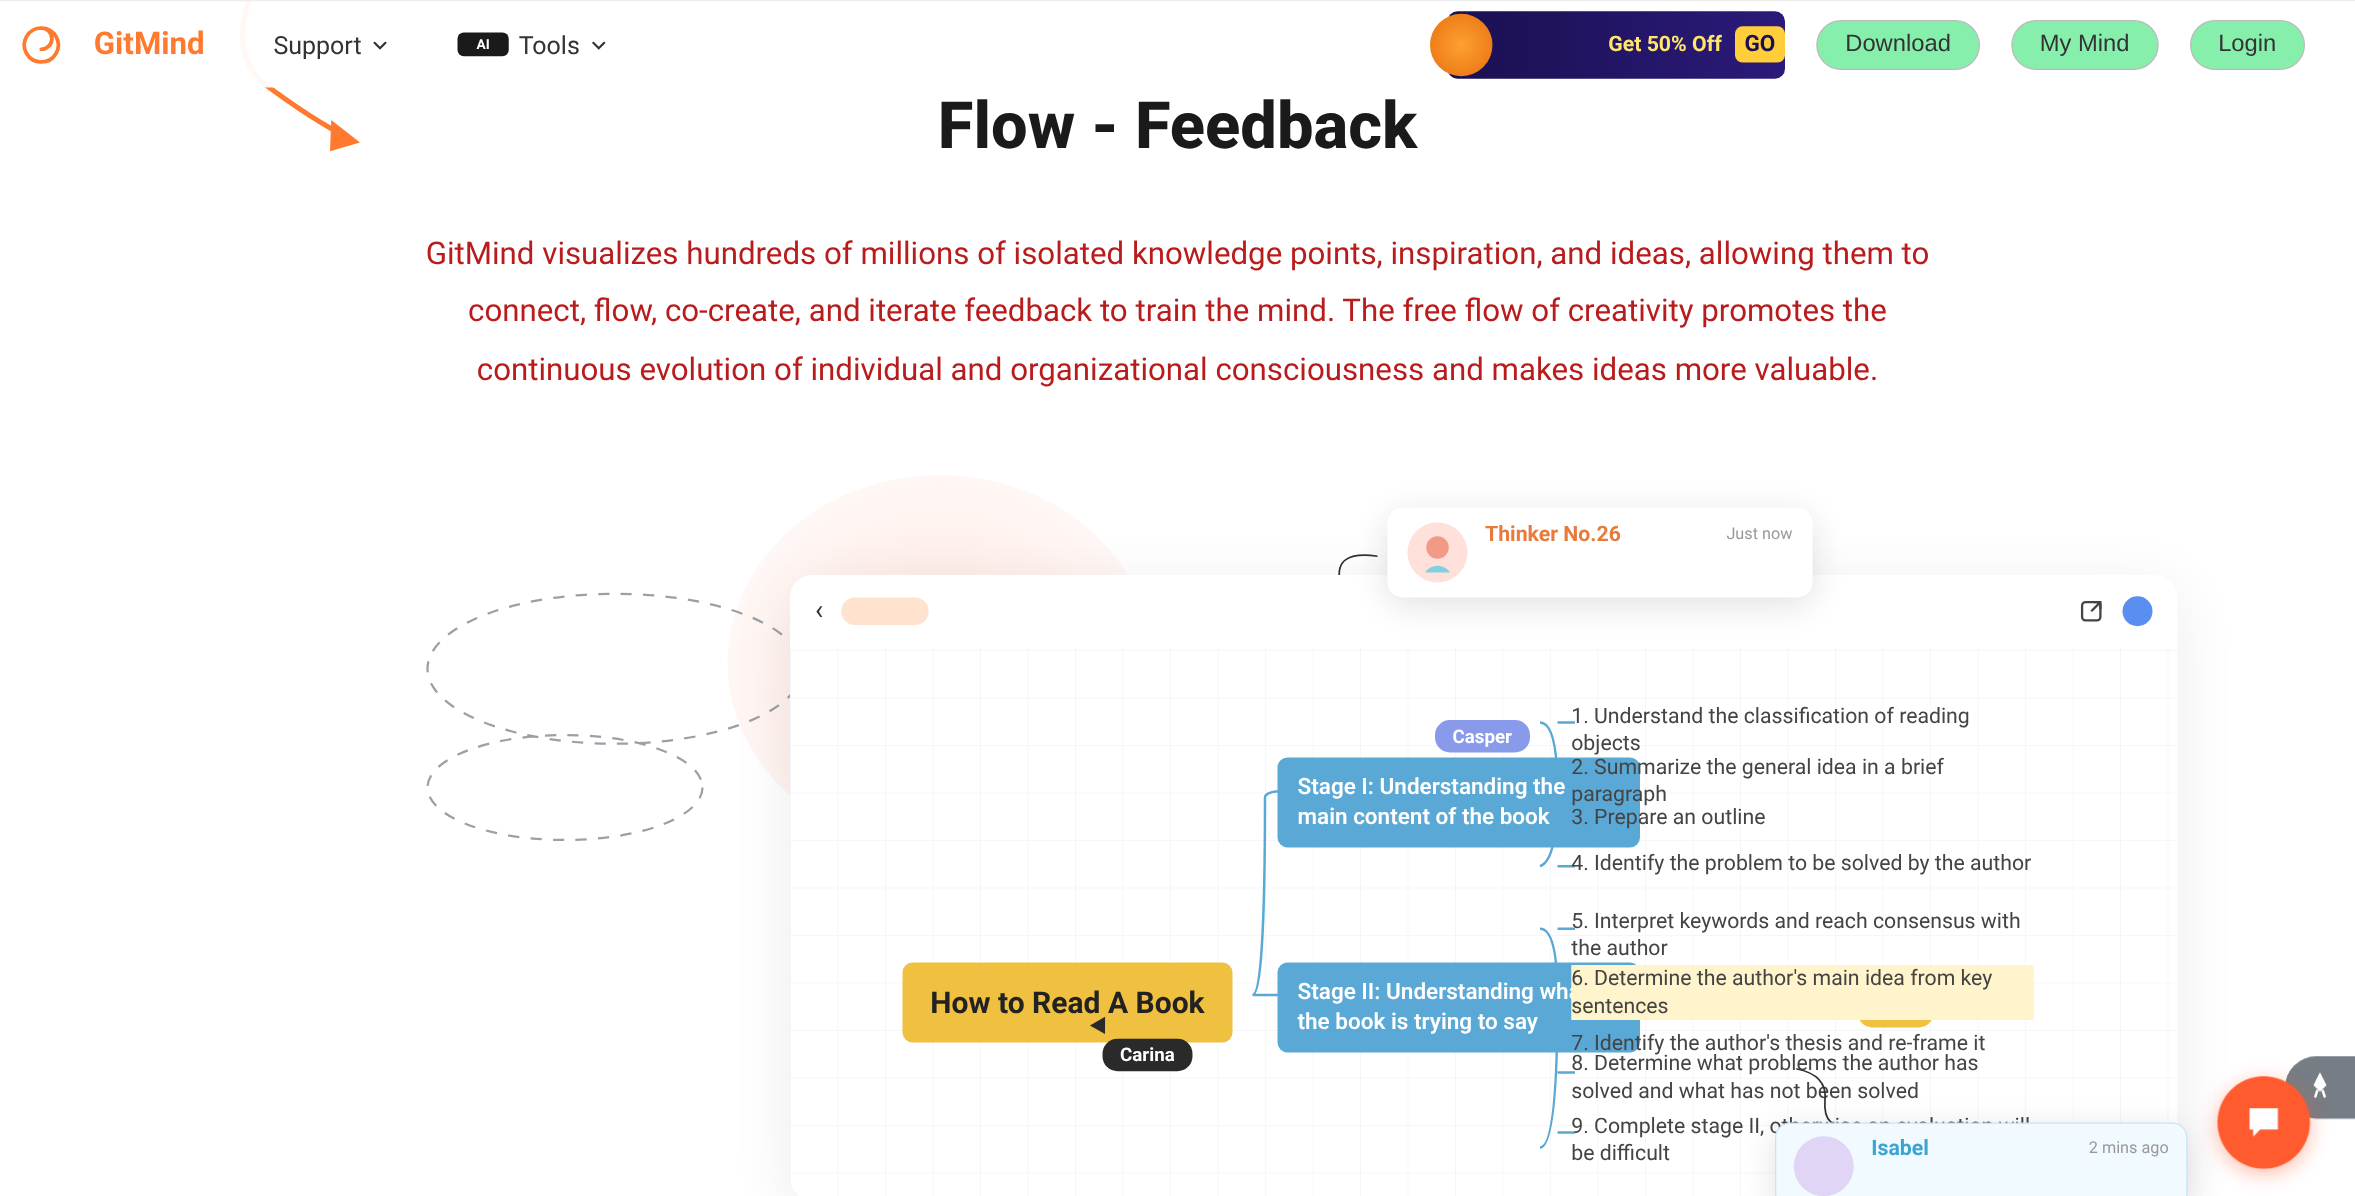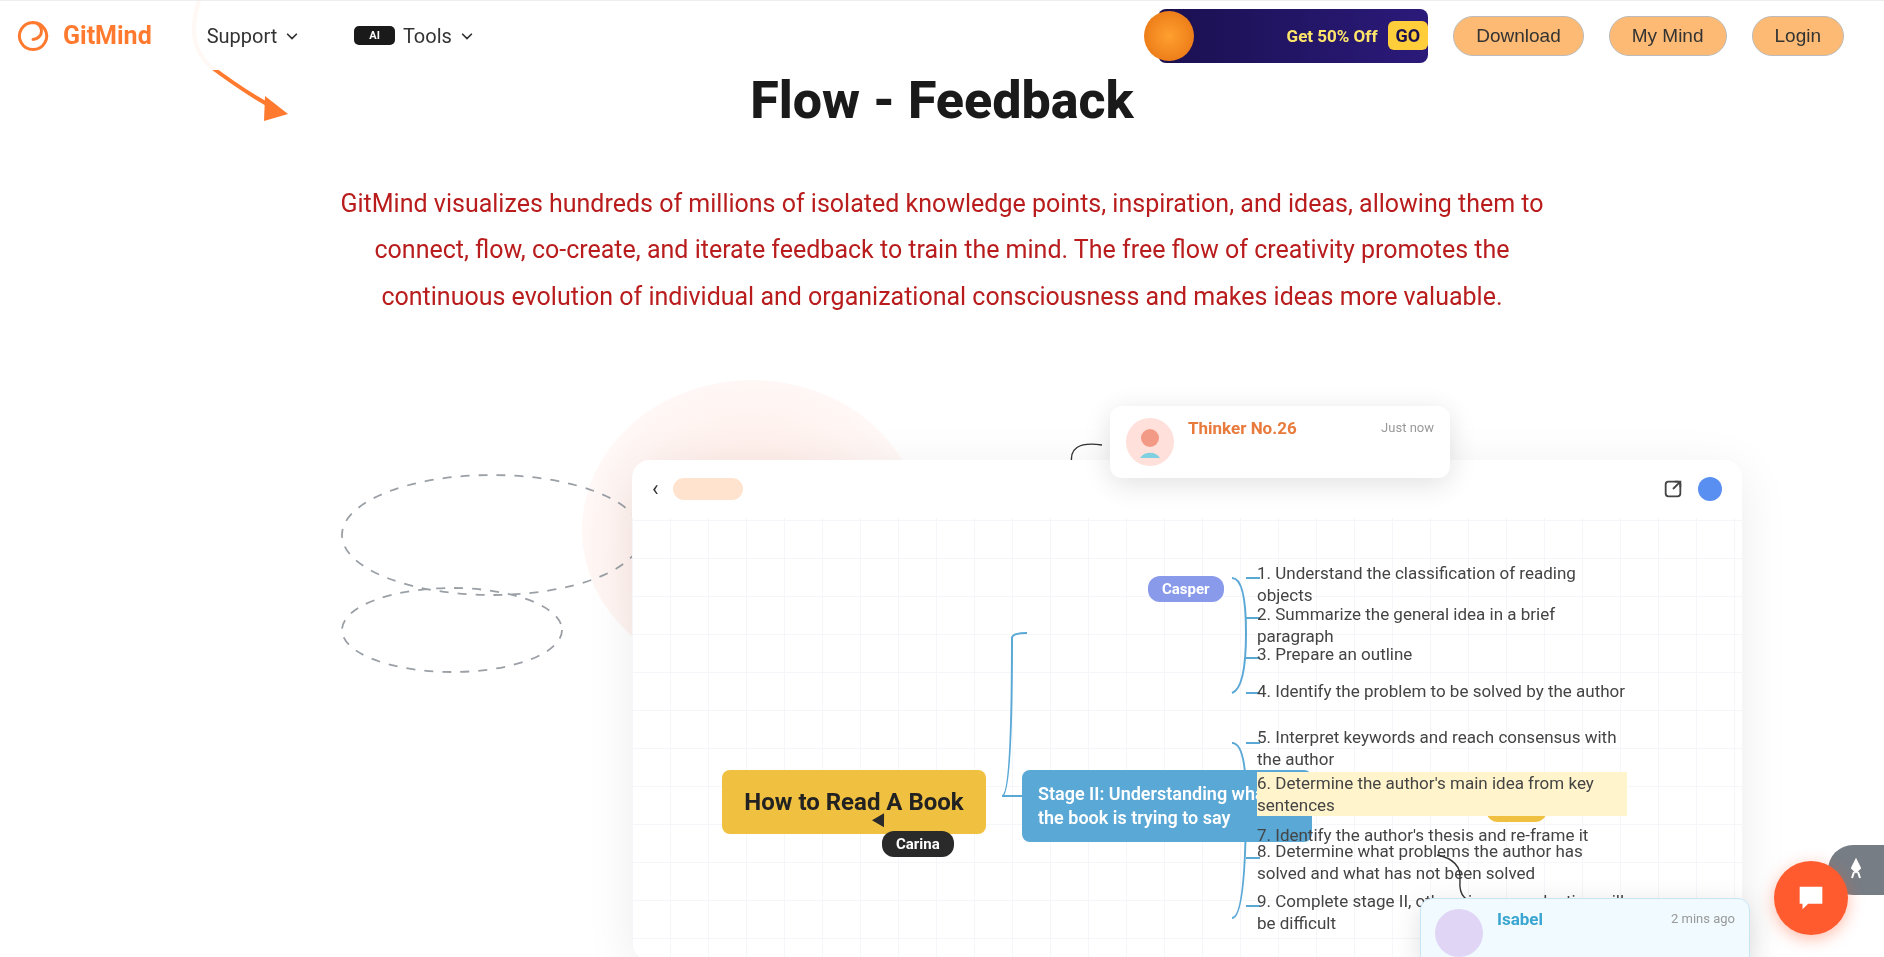--- a/index.html
+++ b/index.html
@@ -26,21 +26,21 @@
   border-top: 1px solid #eee;
 }
 .header-left {
   display: flex;
   align-items: center;
   gap: 55px;
 }
 .logo {
   display: flex;
   align-items: center;
-  gap: 13px;
+  gap: 25px;
   font-size: 25px;
   font-weight: 700;
   color: #ff7a2f;
   cursor: pointer;
 }
 .logo-icon {
   width: 34px;
   height: 34px;
   position: relative;
 }
@@ -94,21 +94,21 @@
   color: #1a1050;
   padding: 4px 8px;
   border-radius: 6px;
   margin-left: 10px;
   font-size: 18px;
 }
 .btn {
   padding: 8px 22px;
   border: 1.5px solid #bbb;
   border-radius: 22px;
-  background: #fdba74;
+  background: #86efac;
   font-size: 19px;
   color: #333;
   cursor: pointer;
 }
 
 
 .content {
   padding-top: 40px;
   position: relative;
 }
@@ -432,20 +432,21 @@
 
         <svg class="conn" style="top:0;left:0;width:700px;height:440px">
           <path d="M370 278 L 395 278 M370 278 Q 380 278 380 120 Q 380 115 395 115"></path>
           <path d="M600 60 Q 614 60 614 115 Q 614 170 600 175 M614 60 L628 60 M614 100 L628 100 M614 140 L628 140 M614 175 L628 175"></path>
           <path d="M600 225 Q 614 225 614 280 M614 280 Q 614 400 600 400 M614 225 L628 225 M614 268 L628 268 M614 305 L628 305 M614 340 L628 340 M614 388 L628 388"></path>
         </svg>
 
         <div class="root-node">How to Read A Book</div>
         <span class="cursor-carina"></span>
 
+        <div class="stage-node stage1">Stage I: Understanding the main content of the book</div>
         <div class="stage-node stage2">Stage II: Understanding what the book is trying to say</div>
 
         <span class="user-tag tag-casper">Casper</span>
         <span class="user-tag tag-carina">Carina</span>
         <span class="user-tag tag-echo">Echo</span>
 
         <div id="leaves-container">
             <div class="leaf" style="top: 44px;">1. Understand the classification of reading objects</div>
             <div class="leaf" style="top: 85px;">2. Summarize the general idea in a brief paragraph</div>
             <div class="leaf" style="top: 125px;">3. Prepare an outline</div>

